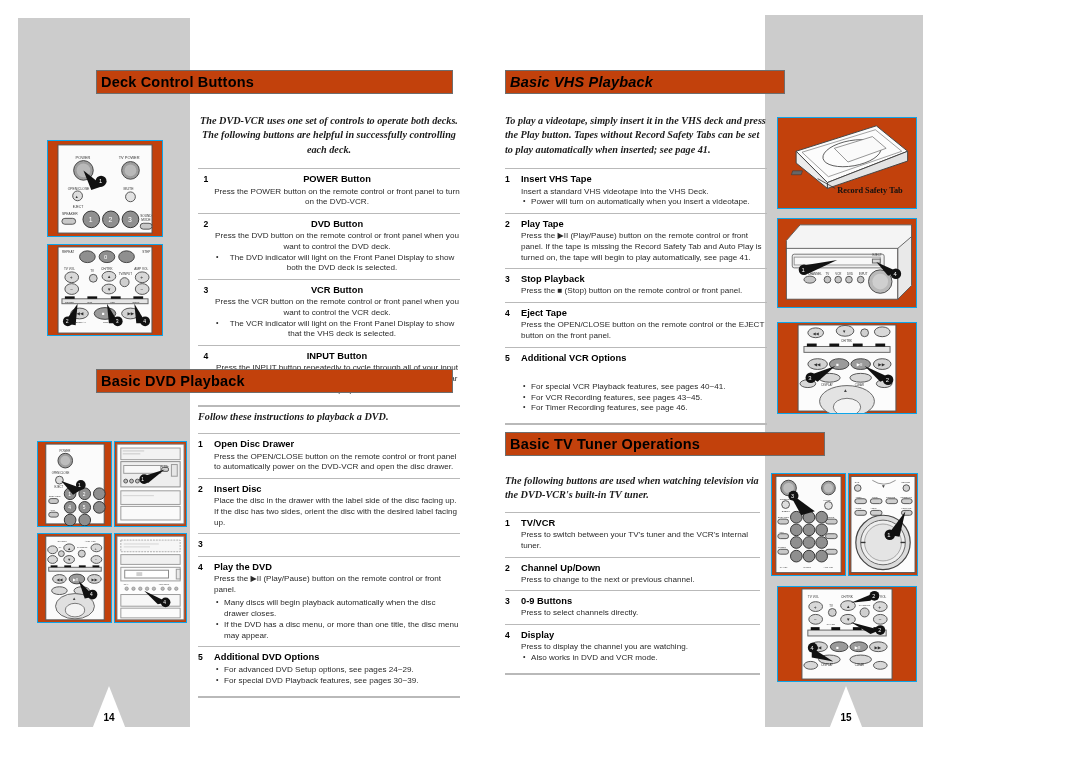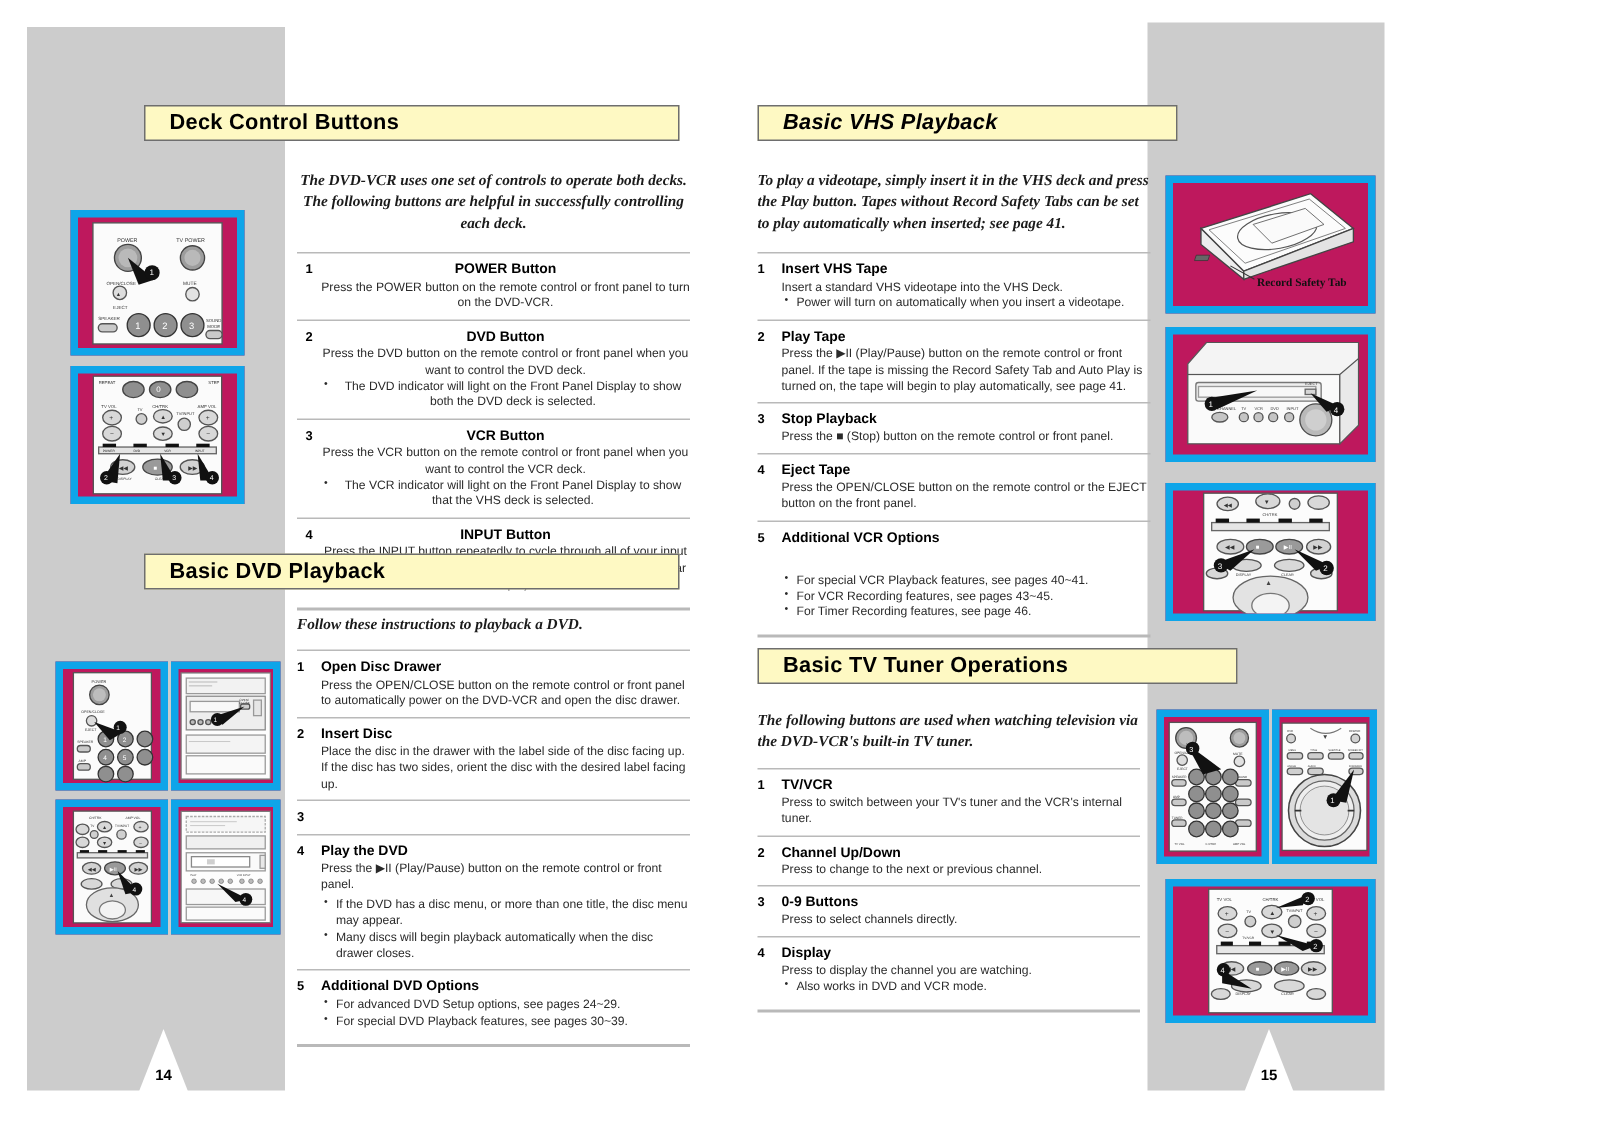--- a/index.html
+++ b/index.html
@@ -9,23 +9,23 @@
   .page{position:absolute;top:0;height:763px;}
   .page-left{left:0;width:540px;}
   .page-right{left:540px;width:540px;}
 
   
   .gray-band{position:absolute;background:#cccccc;}
   #band-left{left:18px;top:18px;width:172px;height:709px;}
   #band-right{left:765px;top:15px;width:158px;height:712px;}
 
   
-  .section-title{position:absolute;background:#fef9c3;border:1px solid #6e6e6e;
+  .section-title{position:absolute;background:#c2410c;border:1px solid #6e6e6e;
       box-sizing:border-box;display:flex;align-items:center;
-      padding-left:16px;font-weight:bold;font-size:14.5px;letter-spacing:.2px;color:#000;}
+      padding-left:4px;font-weight:bold;font-size:14.5px;letter-spacing:.2px;color:#000;}
 
   
   .col{position:absolute;box-sizing:border-box;}
   .intro{font-family:"Liberation Serif",serif;font-style:italic;font-weight:bold;
       font-size:10.2px;line-height:1.42;color:#1b1b1b;}
 
   .steps{margin:0;padding:0;list-style:none;}
   .step{border-top:1px solid #b9b9b9;padding:4px 0 5px 0;display:flex;}
   .step:first-child{border-top:1px solid #b9b9b9;}
   .step-num{width:16px;flex:0 0 16px;font-size:8.6px;font-weight:bold;
@@ -33,21 +33,21 @@
   .step-body{flex:1 1 auto;}
   .step-title{font-size:9.3px;font-weight:bold;line-height:1.3;margin-bottom:1px;color:#000;}
   .step-text{font-size:8.1px;line-height:1.33;color:#2a2a2a;}
   .bullets{margin:0;padding:0;list-style:none;}
   .bullets li{font-size:8.1px;line-height:1.33;color:#2a2a2a;
       padding-left:10px;position:relative;}
   .bullets li:before{content:"\2022";position:absolute;left:2px;top:-1px;font-size:7px;}
   .rule-end{border-top:2px solid #b9b9b9;margin-top:4px;}
 
   
-  .illus{position:absolute;background:#be185d;border:5px solid #0ea5e9;
+  .illus{position:absolute;background:#c2410c;border:1px solid #0ea5e9;
       box-sizing:border-box;overflow:hidden;}
   .illus svg{display:block;width:100%;height:100%;}
 
   
   .pagenum{position:absolute;width:44px;height:56px;}
   .pagenum .tri{position:absolute;left:0;top:0;width:100%;height:100%;
       background:#ffffff;clip-path:polygon(50% 0%,100% 100%,0% 100%);}
   .pagenum .n{position:absolute;left:0;right:0;top:26px;text-align:center;
       font-size:10px;font-weight:bold;color:#000;}
 </style>
@@ -124,22 +124,22 @@
       </li>
       <li class="step">
         <div class="step-num">3</div>
       </li>
       <li class="step">
         <div class="step-num">4</div>
         <div class="step-body">
           <div class="step-title">Play the DVD</div>
           <div class="step-text">Press the ▶II (Play/Pause) button on the remote control or front panel.</div>
           <ul class="bullets" style="margin-top:3px;">
+            <li>Many discs will begin playback automatically when the disc drawer closes.</li>
             <li>If the DVD has a disc menu, or more than one title, the disc menu may appear.</li>
-            <li>Many discs will begin playback automatically when the disc drawer closes.</li>
           </ul>
         </div>
       </li>
       <li class="step">
         <div class="step-num">5</div>
         <div class="step-body">
           <div class="step-title">Additional DVD Options</div>
           <ul class="bullets" style="margin-top:2px;">
             <li>For advanced DVD Setup options, see pages 24~29.</li>
             <li>For special DVD Playback features, see pages 30~39.</li>

